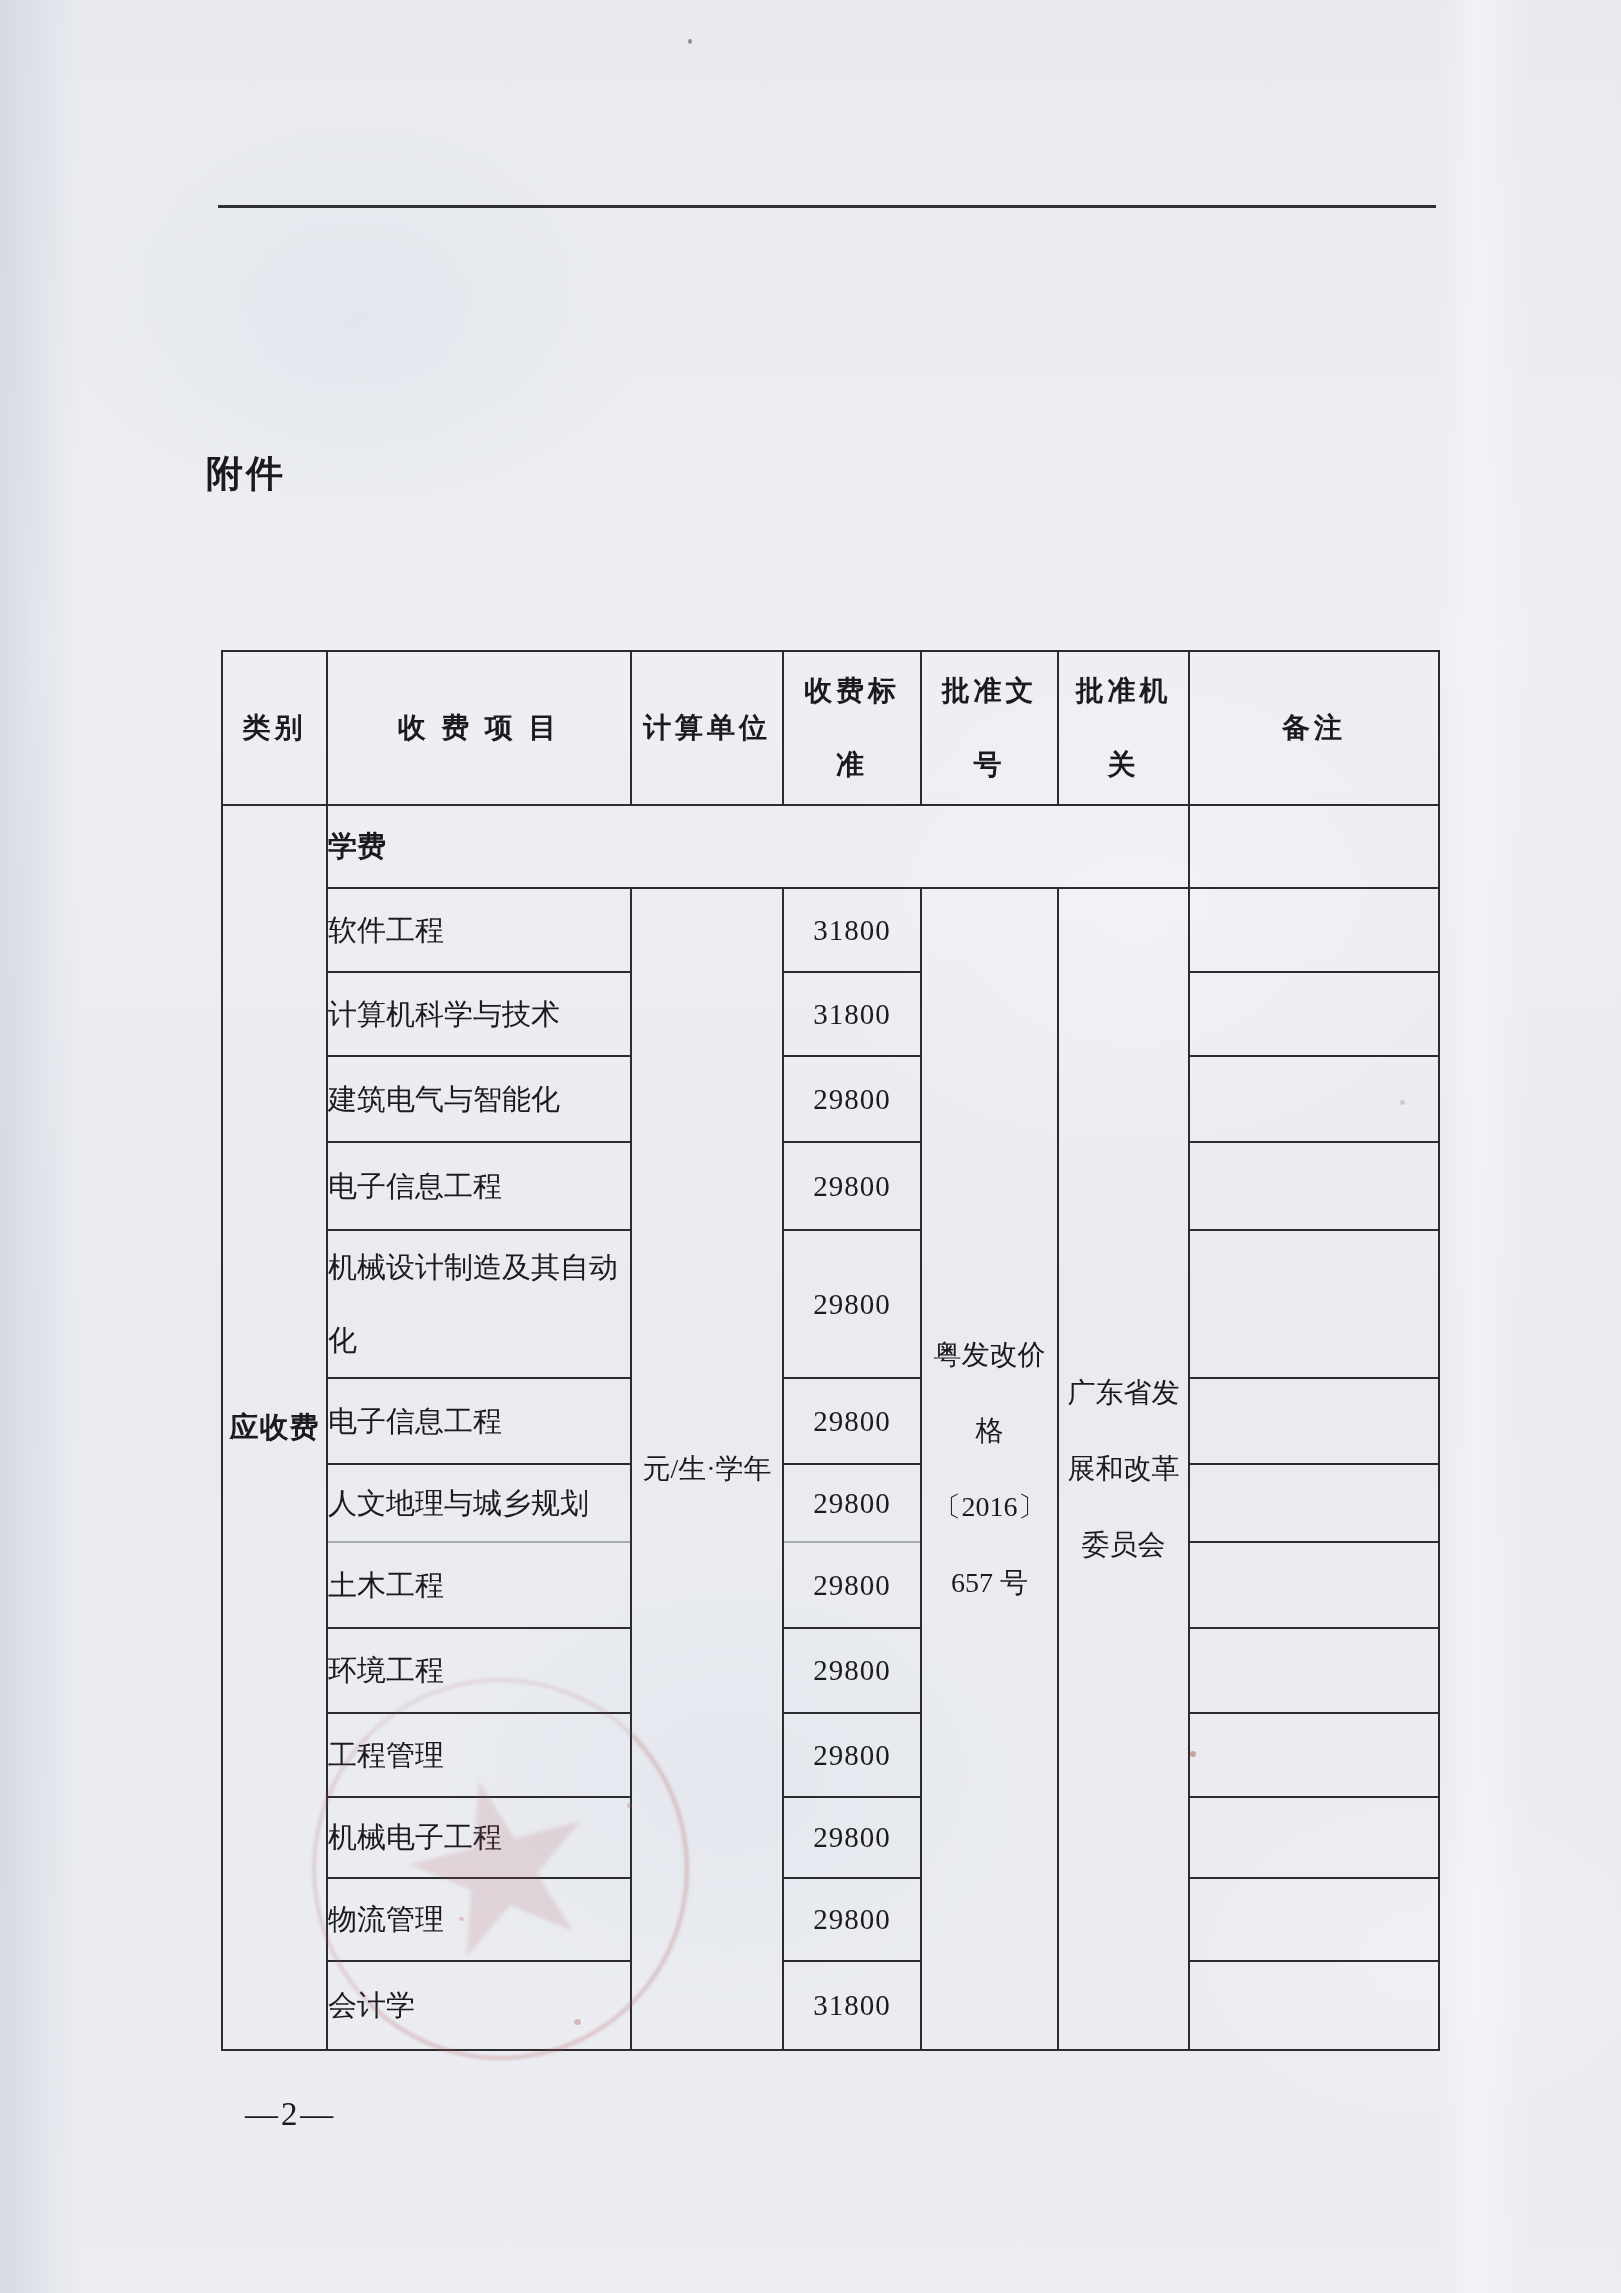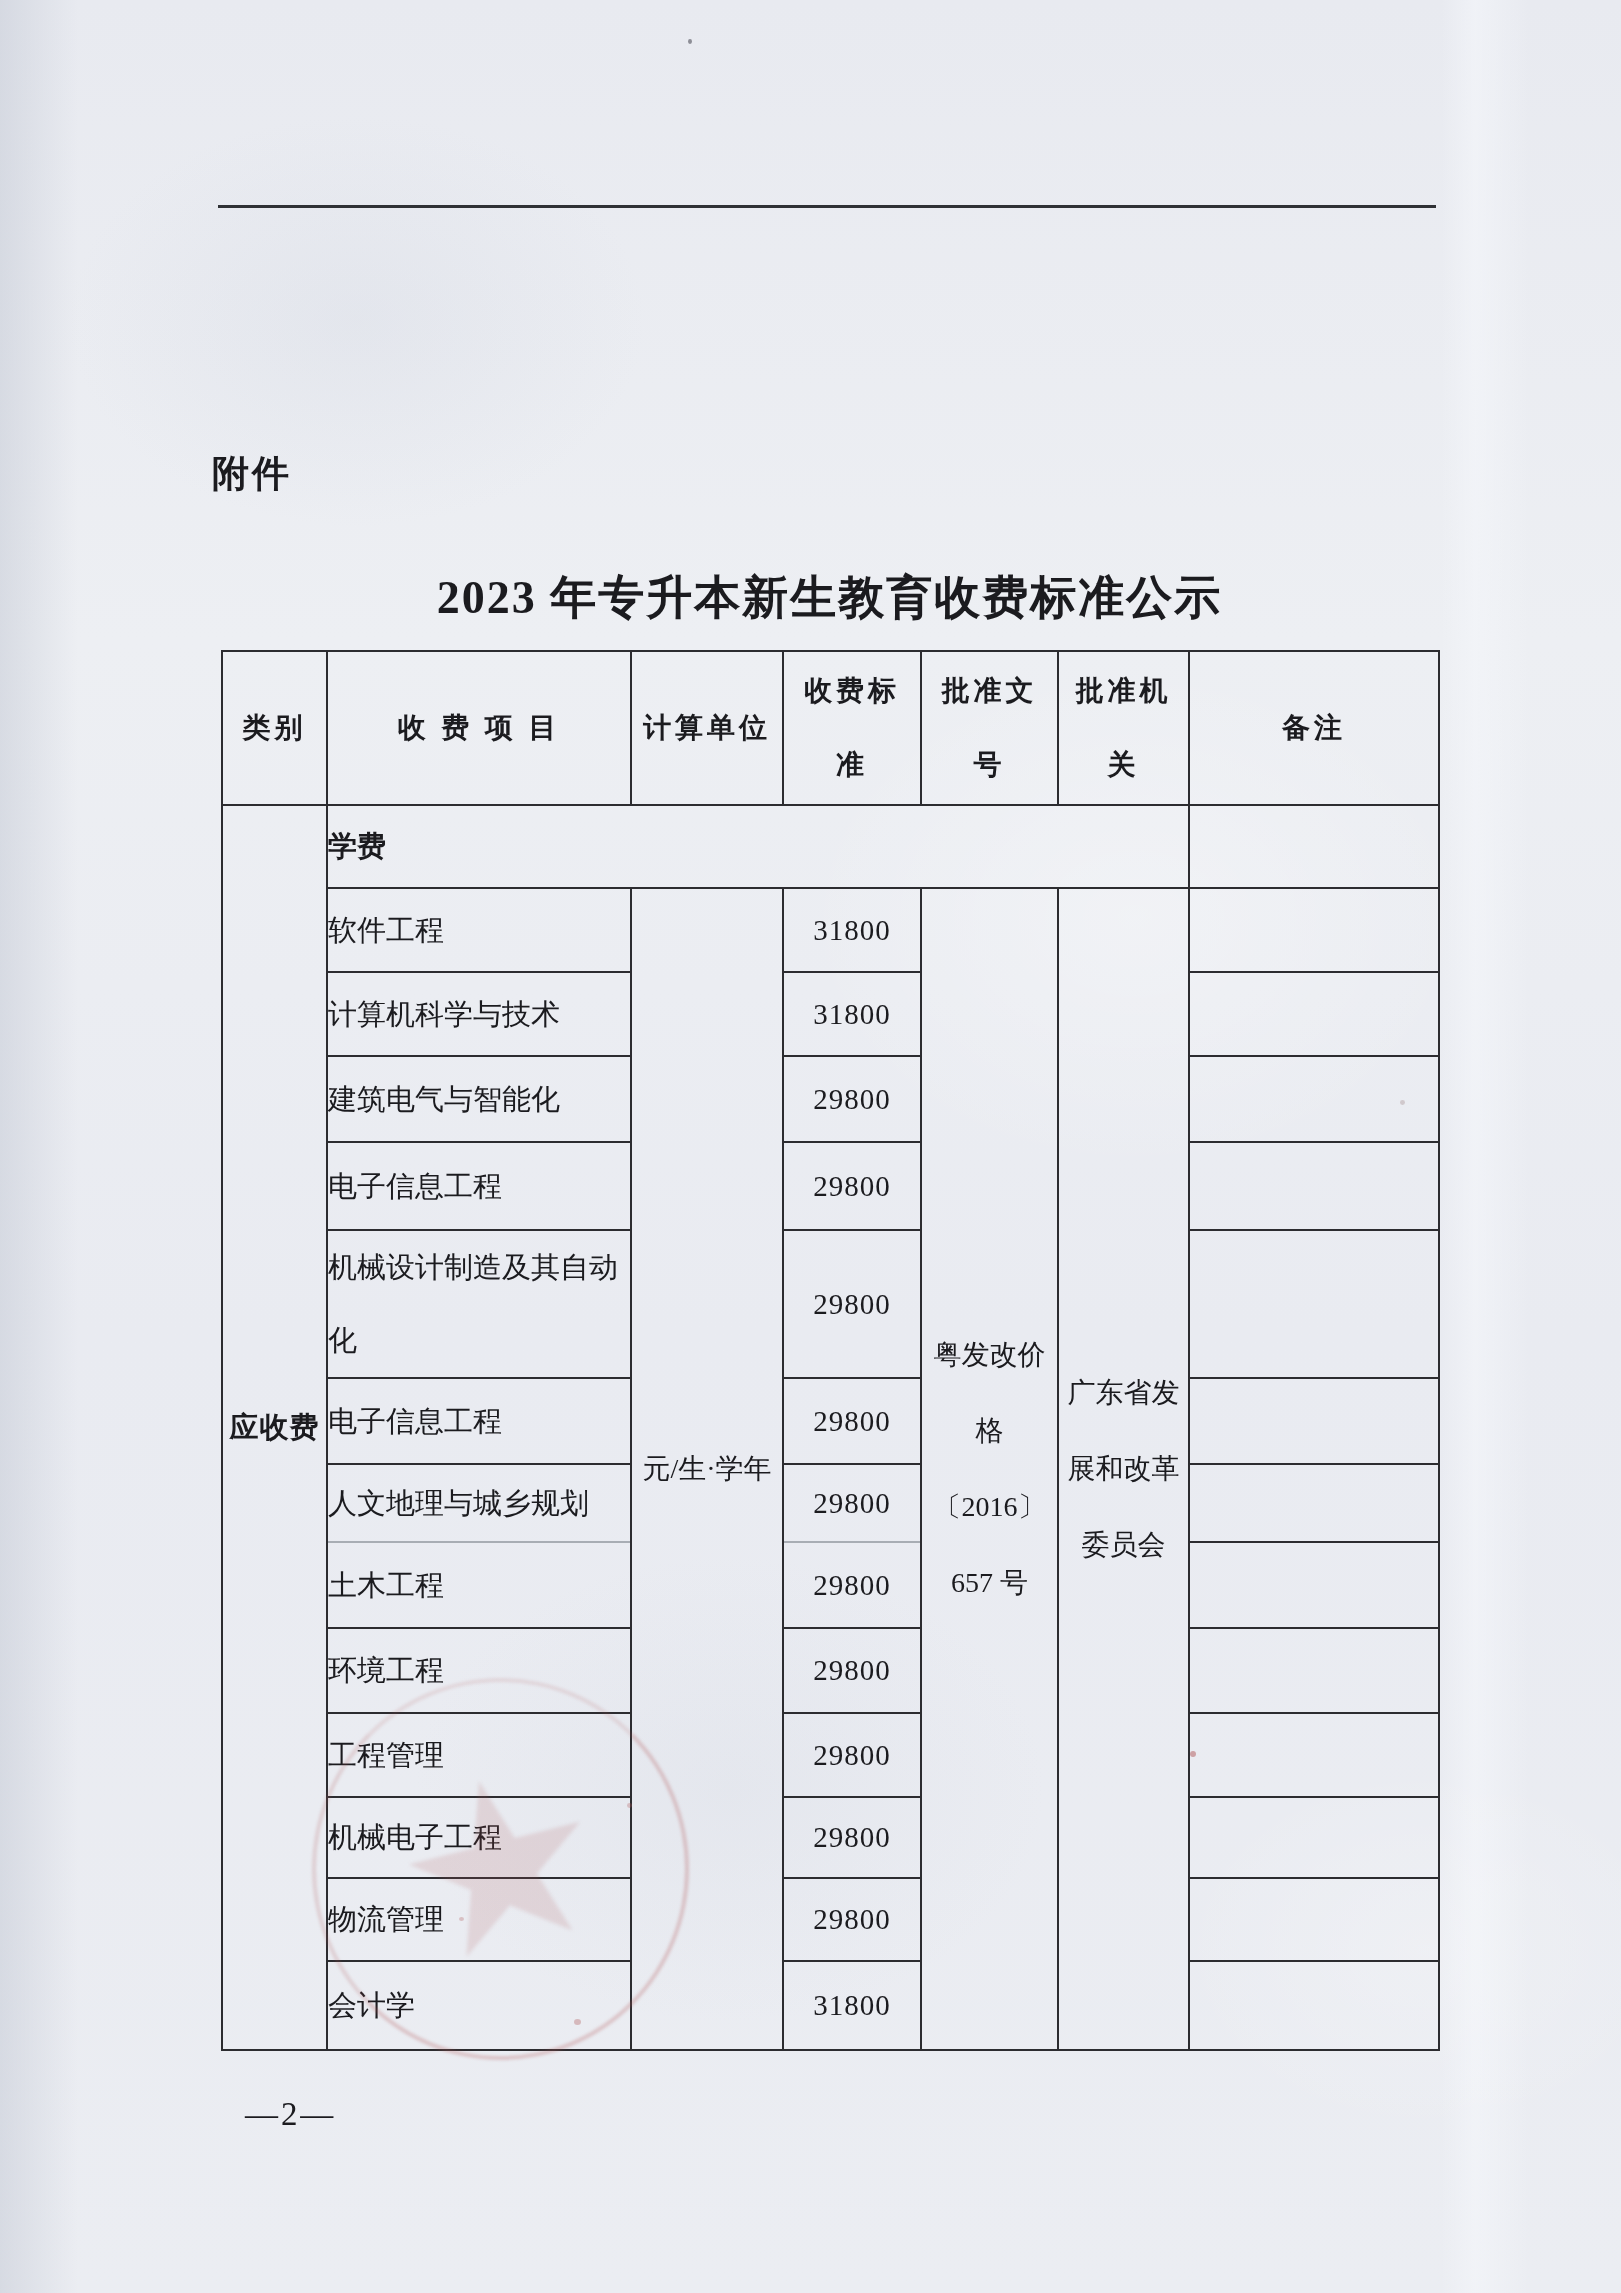--- a/index.html
+++ b/index.html
@@ -14,21 +14,21 @@
   }
   .page::before { 
     content:""; position:absolute; inset:0; pointer-events:none;
     background:
       radial-gradient(412px 294px at 22% 14%, rgba(205,210,222,.25), rgba(0,0,0,0) 70%),
       radial-gradient(490px 372px at 70% 40%, rgba(255,255,255,.28), rgba(0,0,0,0) 70%),
       radial-gradient(451px 333px at 45% 78%, rgba(208,213,224,.22), rgba(0,0,0,0) 70%),
       radial-gradient(372px 274px at 88% 85%, rgba(255,255,255,.20), rgba(0,0,0,0) 70%);
   }
   .top-rule { position:absolute; left:218px; top:205px; width:1218px; height:2.9px; background:#2f3135; }
-  .attachment { position:absolute; left:212px; top:449px; font-size:37px; font-weight:700;
+  .attachment { position:absolute; left:206px; top:449px; font-size:37px; font-weight:700;
     font-family:Liberation Sans, sans-serif; letter-spacing:2.9px; }
   .doc-title { position:absolute; left:221px; top:567px; width:1217px; text-align:center;
     font-size:46px; font-weight:700; letter-spacing:2px; white-space:nowrap; }
 
   table.fees { position:absolute; left:221px; top:650px; width:1217px;
     border-collapse:collapse; table-layout:fixed;
     border:2.9px solid #26262a; font-size:29px; }
   table.fees td { border:2px solid #2c2c30; padding:0; vertical-align:middle; overflow:hidden; }
 
   .th { font-weight:700; text-align:center; letter-spacing:3.9px; font-size:28px;
@@ -64,21 +64,20 @@
 </style>
 </head>
 <body>
 
 <div class="page">
 
   <div class="top-rule"></div>
 
   <div class="attachment">附件</div>
 
-  <div class="doc-title">2023 年专升本新生教育收费标准公示</div>
 
   <table class="fees">
     <colgroup>
       <col style="width:105px">
         <col style="width:304px">
         <col style="width:152px">
       <col style="width:138px">
         <col style="width:137px">
         <col style="width:131px">
       <col style="width:250px">

